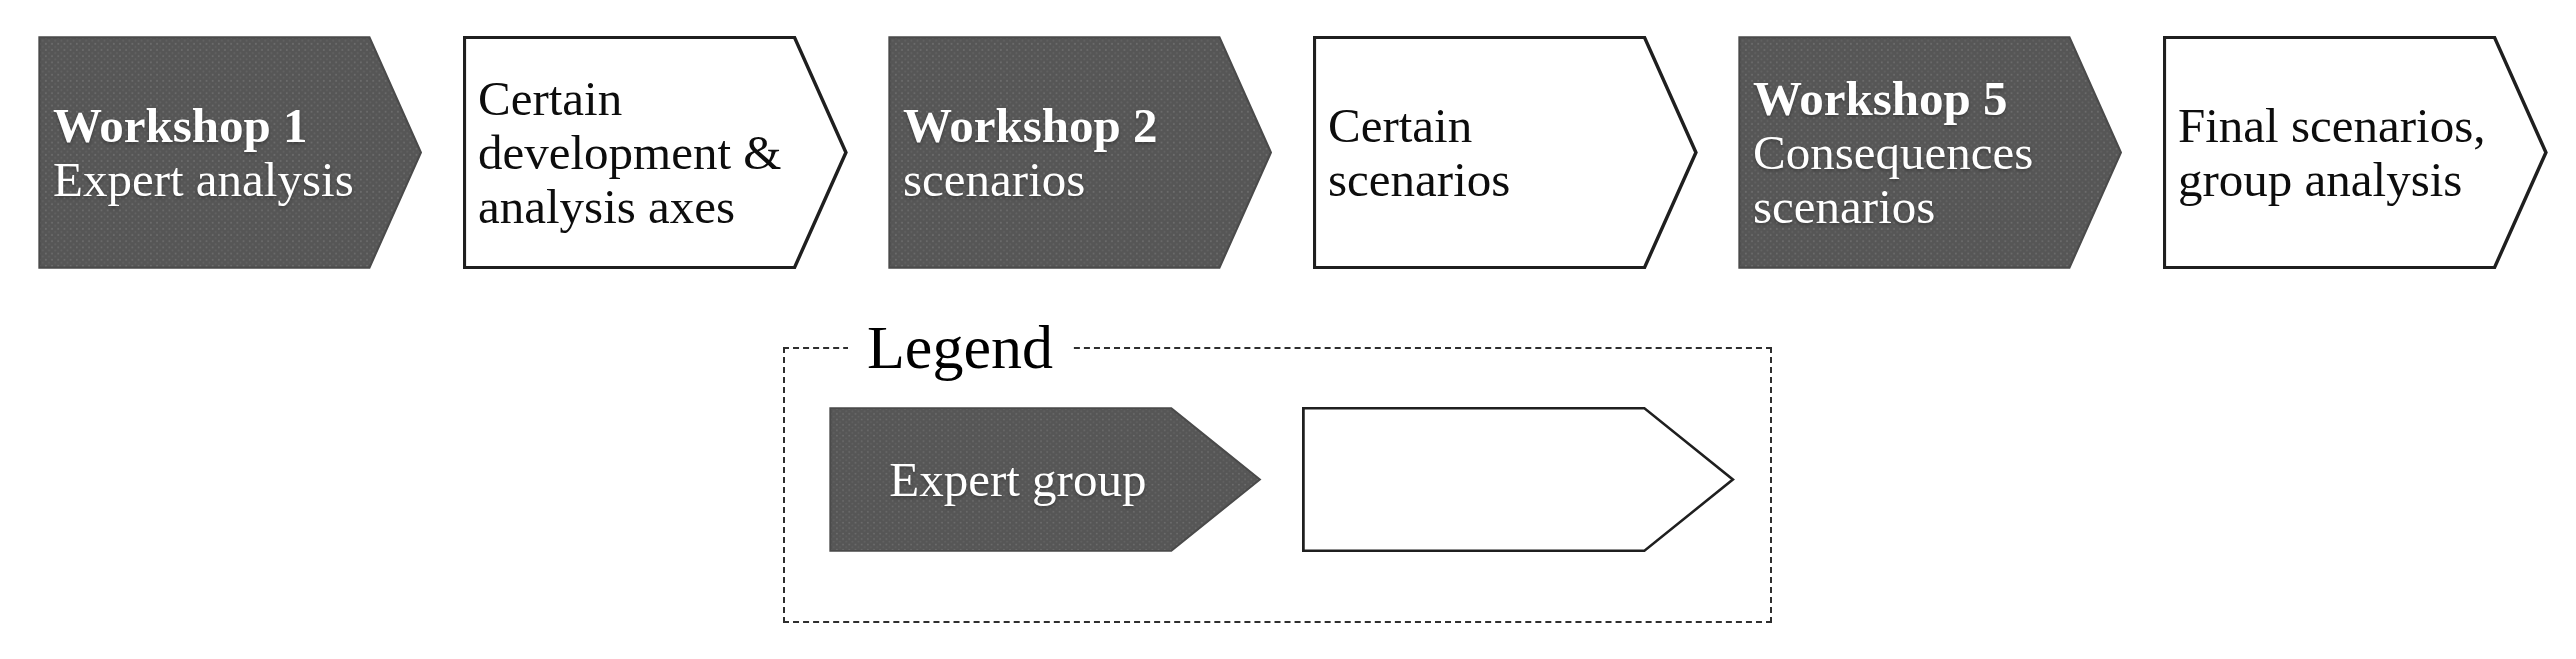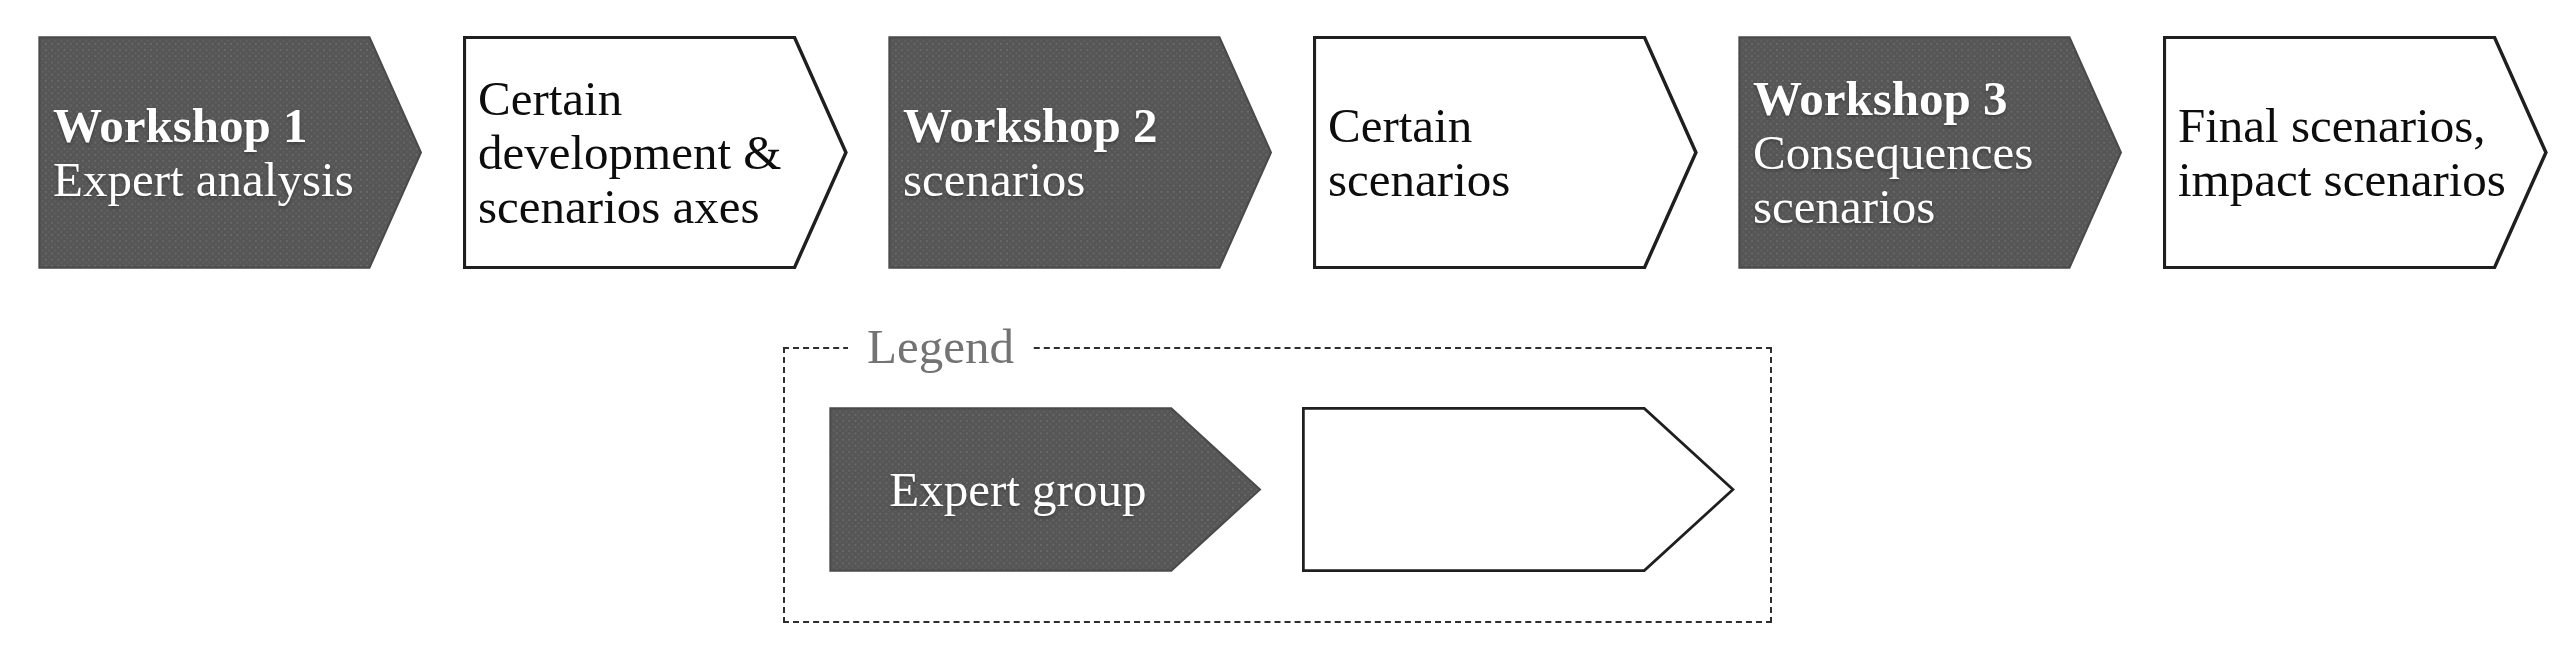--- a/index.html
+++ b/index.html
@@ -64,33 +64,33 @@
     position:absolute;
     left:783px; top:347px;
     width:989px; height:276px;
     border:2.1px dashed #2e2e2e;
   }
   .legend-title{
     position:absolute;
     top:-31px; left:63px;
     padding:0 19px;
     background:#ffffff;
-    font-size:49px;
+    font-size:62px;
     line-height:58px;
-    color:#737373;
+    color:#000000;
   }
   .legend-row{
     position:absolute;
     left:44px; top:58px;
     display:flex;
     gap:40px;
   }
   .legend-arrow{
     position:relative;
-    width:433px; height:165px;
+    width:433px; height:145px;
     flex:0 0 auto;
   }
   .legend-arrow svg{position:absolute;left:0;top:0;width:100%;height:100%;display:block;}
   .legend-arrow.analysis polygon{
     fill:var(--analysis-fill);
     stroke:var(--outline);
     stroke-width:4;
   }
   .legend-arrow.expert polygon{
     fill:url(#dotfill);
@@ -139,21 +139,21 @@
     </div>
   </div>
 
   <div class="step analysis">
     <svg viewBox="0 0 561 340" preserveAspectRatio="none">
       <polygon points="2,2 483,2 558,170 483,338 2,338"></polygon>
     </svg>
     <div class="text">
       <div class="line">Certain</div>
       <div class="line">development &amp;</div>
-      <div class="line">scenarios axes</div>
+      <div class="line">analysis axes</div>
     </div>
   </div>
 
   <div class="step expert">
     <svg viewBox="0 0 561 340" preserveAspectRatio="none">
       <polygon points="2,2 483,2 558,170 483,338 2,338"></polygon>
     </svg>
     <div class="text">
       <div class="line bold">Workshop 2</div>
       <div class="line">scenarios</div>
@@ -168,33 +168,33 @@
       <div class="line">Certain</div>
       <div class="line">scenarios</div>
     </div>
   </div>
 
   <div class="step expert">
     <svg viewBox="0 0 561 340" preserveAspectRatio="none">
       <polygon points="2,2 483,2 558,170 483,338 2,338"></polygon>
     </svg>
     <div class="text">
-      <div class="line bold">Workshop 3</div>
+      <div class="line bold">Workshop 5</div>
       <div class="line">Consequences</div>
       <div class="line">scenarios</div>
     </div>
   </div>
 
   <div class="step analysis">
     <svg viewBox="0 0 561 340" preserveAspectRatio="none">
       <polygon points="2,2 483,2 558,170 483,338 2,338"></polygon>
     </svg>
     <div class="text">
       <div class="line">Final scenarios,</div>
-      <div class="line">impact scenarios</div>
+      <div class="line">group analysis</div>
     </div>
   </div>
 
 </div>
 
 <div class="legend">
   <div class="legend-title">Legend</div>
   <div class="legend-row">
 
     <div class="legend-arrow expert">

